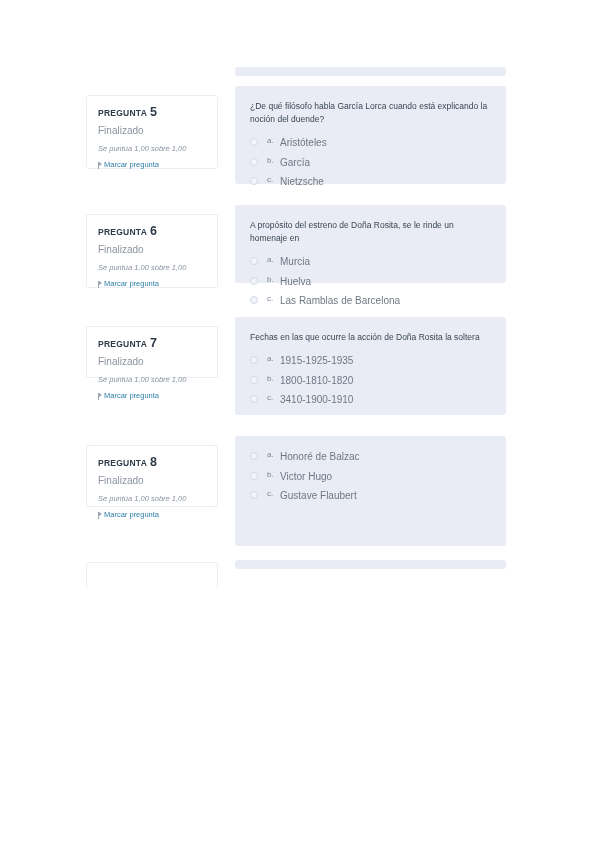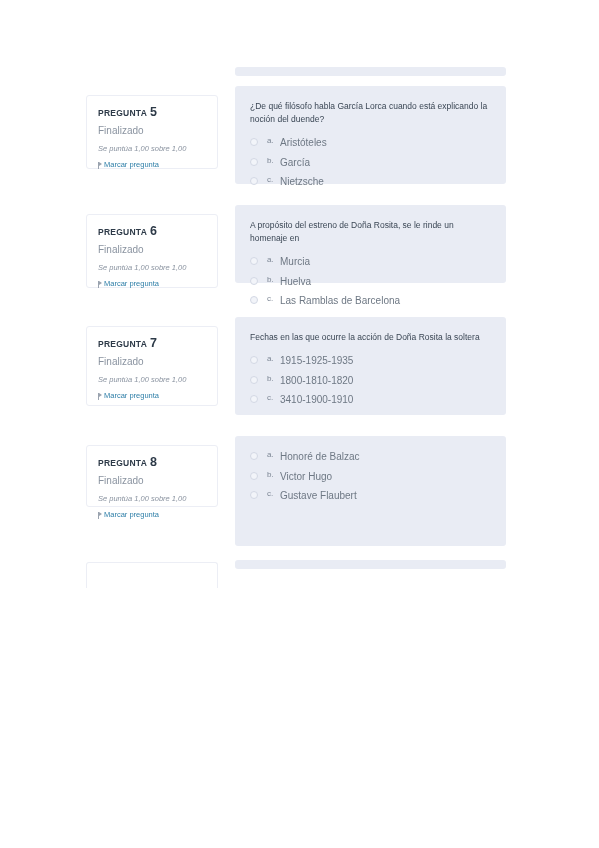--- a/index.html
+++ b/index.html
@@ -255,21 +255,21 @@
             </li>
             <li class="answer">
               <span class="radio"></span>
               <span class="answer-letter">c.</span>
               <span class="answer-label">Las Ramblas de Barcelona</span>
             </li>
           </ul>
         </div>
       </div>
       <div class="qrow">
-        <div class="qcard" style="top: 326px; height: 80px;">
+        <div class="qcard" style="top: 326px; height: 52px;">
           <div class="qcard-title"><span>PREGUNTA</span><span class="qnum">7</span></div>
           <div class="qcard-state">Finalizado</div>
           <div class="qcard-grade">Se puntúa 1,00 sobre 1,00</div>
           <div class="qcard-flag">
             <span class="flag-icon"></span>
             <span>Marcar pregunta</span>
           </div>
         </div>
         <div class="qpanel" style="top: 317px; height: 98px;">
           <p class="qtext">Fechas en las que ocurre la acción de Doña Rosita la soltera</p>

